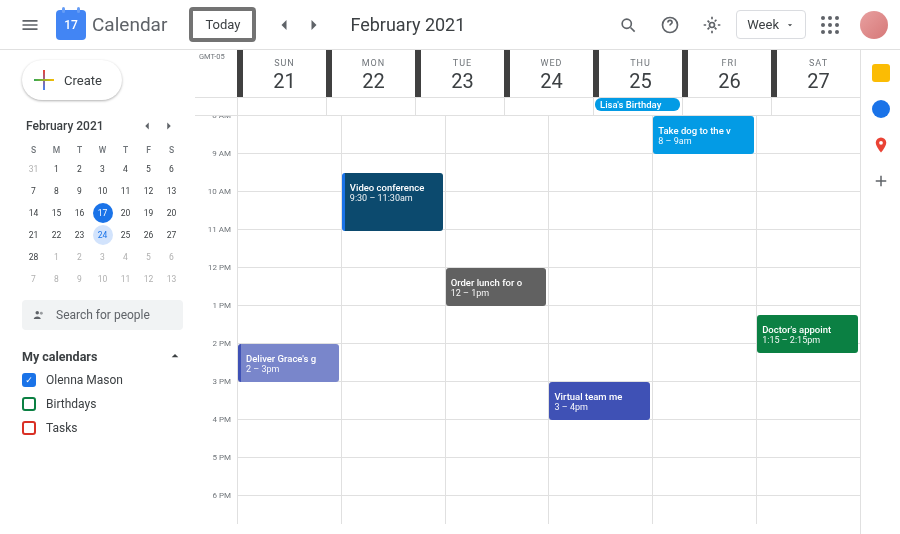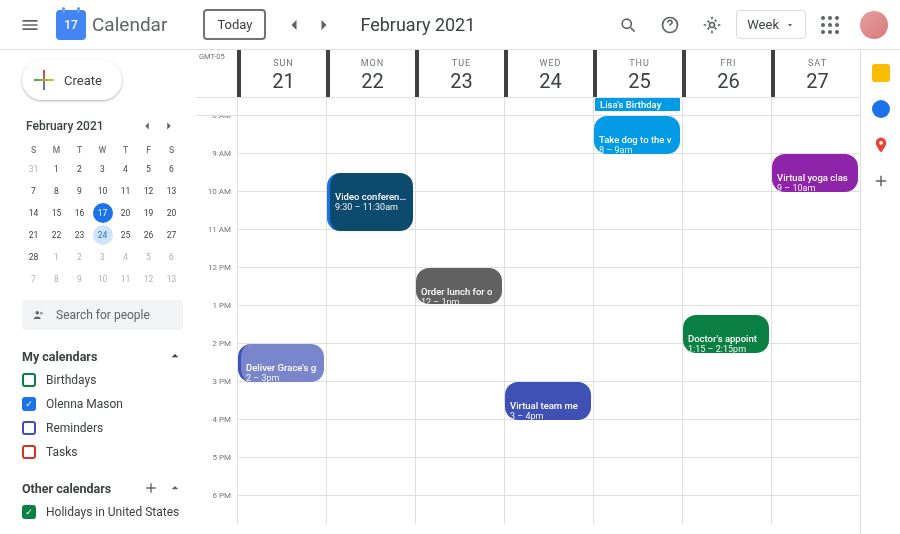--- a/index.html
+++ b/index.html
@@ -4,22 +4,22 @@
 <style>
 *{box-sizing:border-box;margin:0;padding:0;font-family:Roboto,Arial,sans-serif}
 body{display:flex;flex-direction:column;height:534px;width:900px;overflow:hidden;background:#fff;color:#3c4043}
 .header{display:flex;align-items:center;height:50px;padding:0 12px;border-bottom:1px solid #e0e0e0;gap:6px}
 .menu-btn,.icon-btn{width:36px;height:36px;border-radius:50%;display:flex;align-items:center;justify-content:center;cursor:pointer;color:#5f6368}
 .menu-btn svg,.icon-btn svg{width:20px;height:20px}
 .logo{display:flex;align-items:center;gap:6px;margin-left:2px}
 .logo-box{width:30px;height:30px;background:#4285f4;border-radius:4px;display:flex;align-items:center;justify-content:center;color:#fff;font-size:12px;font-weight:500;position:relative}
 .logo-box::before{content:"";position:absolute;top:-3px;left:6px;width:3px;height:6px;background:#669df6;border-radius:2px}
 .logo-box::after{content:"";position:absolute;top:-3px;right:6px;width:3px;height:6px;background:#669df6;border-radius:2px}
-.app-title{font-size:19px;color:#5f6368;margin-right:30px}
-.today-btn{border:2px solid #737373;border-radius:4px;padding:6px 12px;font-size:13px;cursor:pointer;color:#3c4043;background:#fff}
+.app-title{font-size:19px;color:#5f6368;margin-right:16px}
+.today-btn{border:4px solid #737373;border-radius:4px;padding:6px 12px;font-size:13px;cursor:pointer;color:#3c4043;background:#fff}
 .nav-arrows{display:flex;gap:2px;margin:0 8px}
 .nav-arrows .icon-btn{width:28px;height:28px}
 .month-title{font-size:18px;color:#3c4043;margin-left:8px}
 .spacer{flex:1}
 .view-select{border:1px solid #dadce0;border-radius:4px;padding:6px 10px;font-size:13px;cursor:pointer;display:flex;align-items:center;gap:6px;color:#3c4043}
 .apps-grid{display:grid;grid-template-columns:repeat(3,4px);grid-template-rows:repeat(3,4px);gap:3px}
 .apps-grid span{background:#5f6368;border-radius:50%;width:4px;height:4px}
 .avatar{width:28px;height:28px;border-radius:50%;background:linear-gradient(135deg,#e8a0a0,#d67878);margin-left:6px}
 .main{display:flex;flex:1;overflow:hidden}
 .sidebar{width:195px;padding:10px 12px 10px 22px;overflow:hidden}
@@ -42,35 +42,35 @@
 .search-box{display:flex;align-items:center;gap:10px;background:#f1f3f4;border-radius:4px;padding:8px 10px;margin:10px 0 14px;font-size:12px;color:#5f6368}
 .cal-section{margin-bottom:12px}
 .cal-head{display:flex;align-items:center;justify-content:space-between;font-size:12.5px;font-weight:700;color:#3c4043;padding:4px 0;cursor:pointer}
 .cal-head-icons{display:flex;gap:8px;color:#5f6368}
 .cal-item{display:flex;align-items:center;gap:10px;font-size:12px;padding:5px 0;color:#3c4043}
 .cb{width:14px;height:14px;border-radius:3px;border:2px solid;display:flex;align-items:center;justify-content:center;color:#fff;font-size:10px}
 .cb.checked::after{content:"✓";font-size:9px;line-height:1}
 .content{flex:1;display:flex;overflow:hidden}
 .grid-wrap{flex:1;overflow:hidden;position:relative}
 .day-header{display:flex;padding-left:42px;border-bottom:1px solid #e0e0e0}
-.day-col{flex:1;text-align:center;padding:8px 0 4px;border-left:4px solid #404040}
+.day-col{flex:1;text-align:center;padding:8px 0 4px;border-left:6px solid #404040}
 .dh-wd{font-size:9px;color:#70757a;letter-spacing:1px}
 .dh-num{font-size:20px;color:#3c4043;margin-top:1px}
 .allday{display:flex;padding-left:42px;height:18px;border-bottom:1px solid #e0e0e0}
 .allday .day-cell{flex:1;border-left:1px solid #e0e0e0;position:relative}
 .grid-body{display:flex;height:408px;overflow-y:auto;position:relative}
 .times{width:42px;font-size:8px;color:#70757a;text-align:right;padding-right:6px}
 .times div{height:38px;position:relative;top:-5px}
 .days{flex:1;display:flex;position:relative}
 .day{flex:1;border-left:1px solid #e0e0e0;position:relative}
 .hour{height:38px;border-bottom:1px solid #e0e0e0}
-.event{position:absolute;left:0;right:2px;border-radius:13px;padding:18px 5px;font-size:9.5px;color:#fff;overflow:hidden;cursor:pointer}
+.event{position:absolute;left:0;right:2px;border-radius:3px;padding:9px 5px;font-size:9.5px;color:#fff;overflow:hidden;cursor:pointer}
 .event .et{font-weight:500;white-space:nowrap;overflow:hidden;text-overflow:ellipsis}
 .event .etm{font-size:9px;opacity:.95}
-.allday-event{position:absolute;left:1px;right:2px;top:0;background:#039be5;border-radius:1px;color:#fff;font-size:9.5px;padding:1px 5px;font-weight:500;white-space:nowrap;overflow:hidden}
+.allday-event{position:absolute;left:1px;right:2px;top:0;background:#039be5;border-radius:6px;color:#fff;font-size:9.5px;padding:1px 5px;font-weight:500;white-space:nowrap;overflow:hidden}
 .right-rail{width:40px;border-left:1px solid #e0e0e0;padding:14px 0;display:flex;flex-direction:column;align-items:center;gap:18px}
 .rail-icon{width:18px;height:18px;border-radius:3px;cursor:pointer}
 .tz{position:absolute;left:4px;top:2px;font-size:7.5px;color:#70757a}
 </style>
 </head>
 <body>
 
 <div class="header">
   <div class="menu-btn">
       <svg viewBox="0 0 24 24" fill="currentColor">
@@ -218,53 +218,30 @@
     </div>
     <div class="cal-section">
       <div class="cal-head">
         <span>My calendars</span>
         <svg width="16" height="16" viewBox="0 0 24 24" fill="currentColor">
             <path d="M7 14l5-5 5 5z"></path>
           </svg>
       </div>
       <div id="my-cals">
           <div class="cal-item">
+            <div class="cb checked" style="border-color: rgb(26, 115, 232); background: rgb(26, 115, 232);"></div>
+            <span>Olenna Mason</span>
+          </div>
+          <div class="cal-item">
             <div class="cb" style="border-color: rgb(11, 128, 67);"></div>
             <span>Birthdays</span>
-          </div>
-          <div class="cal-item">
-            <div class="cb checked" style="border-color: rgb(26, 115, 232); background: rgb(26, 115, 232);"></div>
-            <span>Olenna Mason</span>
-          </div>
-          <div class="cal-item">
-            <div class="cb" style="border-color: rgb(63, 81, 181);"></div>
-            <span>Reminders</span>
           </div>
           <div class="cal-item">
             <div class="cb" style="border-color: rgb(217, 48, 37);"></div>
             <span>Tasks</span>
-          </div>
-        </div>
-    </div>
-    <div class="cal-section">
-      <div class="cal-head">
-        <span>Other calendars</span>
-        <span class="cal-head-icons">
-          <svg width="16" height="16" viewBox="0 0 24 24" fill="currentColor">
-              <path d="M11 5h2v6h6v2h-6v6h-2v-6H5v-2h6z"></path>
-            </svg>
-          <svg width="16" height="16" viewBox="0 0 24 24" fill="currentColor">
-              <path d="M7 14l5-5 5 5z"></path>
-            </svg>
-        </span>
-      </div>
-      <div id="other-cals">
-          <div class="cal-item">
-            <div class="cb checked" style="border-color: rgb(11, 128, 67); background: rgb(11, 128, 67);"></div>
-            <span>Holidays in United States</span>
           </div>
         </div>
     </div>
   </div>
 
   <div class="content">
     <div class="grid-wrap">
       <div class="tz">GMT-05</div>
       <div class="day-header" id="day-header">
           <div class="day-col">
@@ -361,21 +338,21 @@
               <div class="hour"></div>
               <div class="hour"></div>
               <div class="hour"></div>
               <div class="hour"></div>
               <div class="hour"></div>
               <div class="hour"></div>
               <div class="hour"></div>
               <div class="hour"></div>
               <div class="hour"></div>
               <div class="hour"></div>
-              <div class="event" style="top: 152px; height: 30px; background: rgb(97, 97, 97);">
+              <div class="event" style="top: 152px; height: 38px; background: rgb(97, 97, 97);">
                 <div class="et">Order lunch for o</div>
                 <div class="etm">12 – 1pm</div>
               </div>
             </div>
             <div class="day">
               <div class="hour"></div>
               <div class="hour"></div>
               <div class="hour"></div>
               <div class="hour"></div>
               <div class="hour"></div>
@@ -415,37 +392,20 @@
               <div class="hour"></div>
               <div class="hour"></div>
               <div class="hour"></div>
               <div class="hour"></div>
               <div class="hour"></div>
               <div class="hour"></div>
               <div class="hour"></div>
               <div class="event" style="top: 199px; height: 38px; background: rgb(11, 128, 67);">
                 <div class="et">Doctor's appoint</div>
                 <div class="etm">1:15 – 2:15pm</div>
-              </div>
-            </div>
-            <div class="day">
-              <div class="hour"></div>
-              <div class="hour"></div>
-              <div class="hour"></div>
-              <div class="hour"></div>
-              <div class="hour"></div>
-              <div class="hour"></div>
-              <div class="hour"></div>
-              <div class="hour"></div>
-              <div class="hour"></div>
-              <div class="hour"></div>
-              <div class="hour"></div>
-              <div class="event" style="top: 38px; height: 38px; background: rgb(142, 36, 170);">
-                <div class="et">Virtual yoga clas</div>
-                <div class="etm">9 – 10am</div>
               </div>
             </div>
           </div>
       </div>
     </div>
     <div class="right-rail">
       <div class="rail-icon" style="background:#fbbc04"></div>
       <div class="rail-icon" style="background:#1a73e8;border-radius:50%"></div>
       <div class="rail-icon"><svg viewBox="0 0 24 24" width="18" height="18">
             <path fill="#ea4335" d="M12 2a7 7 0 017 7c0 5-7 13-7 13S5 14 5 9a7 7 0 017-7z"></path>

